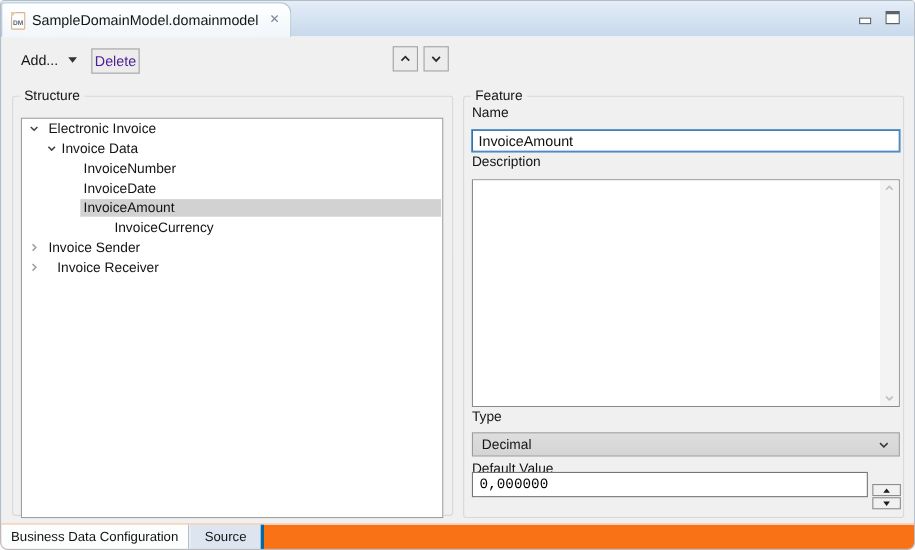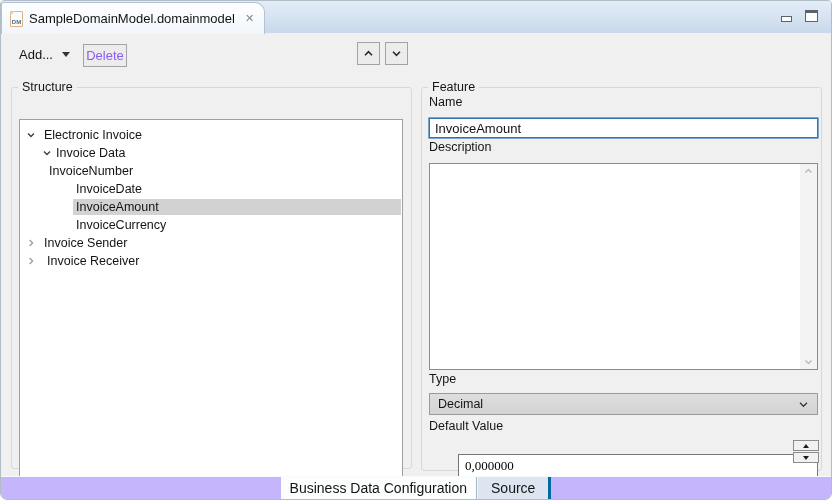--- a/index.html
+++ b/index.html
@@ -39,37 +39,37 @@
   .btn-min { width:11px; height:6px; border:1px solid #5a626b; background:#fdfdfd; margin-top:5px; }
   .btn-max { width:13px; height:12px; border:1px solid #5a626b; border-top-width:3px; background:#fdfdfd; }
   
   .add-btn {
     position:absolute; left:14px; top:42px; height:23px;
     display:flex; align-items:center; gap:9px; font-size:13px; padding:0 4px;text-align:center;
   }
   .caret-down { width:0; height:0; border-left:4px solid transparent; border-right:4px solid transparent; border-top:5px solid #333; }
   .push-btn {
     position:absolute; display:flex; align-items:center; justify-content:center;
-    background:#ececec; border:1px solid #a3a3a3; font-size:13px; color:#8b5cf6;
+    background:#ececec; border:1px solid #a3a3a3; font-size:13px; color:#4c1d95;
   }
   .delete-btn { left:82px; top:43px; width:44px; height:23px; }
   .up-btn   { left:356px; top:41px; width:23px; height:23px; }
   .down-btn { left:384px; top:41px; width:23px; height:23px; }
   
   .groupbox { position:absolute; border:1px solid #d8d8d8; border-radius:3px; }
   .groupbox-label {
     position:absolute; top:-8px; left:6px; background:#f0f0f0;
     padding:0 4px; font-size:12.5px; line-height:15px; color:#141414;
   }
   .structure-group { left:10px; top:86px; width:401px; height:382px;text-decoration:underline; }
   .feature-group   { left:420px; top:86px; width:401px; height:384px; }
   
   .tree {
-    position:absolute; left:7px; top:31px; width:384px; height:364px;
-    background:#ffffff; border:1px solid #9f9f9f; padding-top:6px; overflow:hidden;
+    position:absolute; left:7px; top:19px; width:384px; height:364px;
+    background:#ffffff; border:1px solid #9f9f9f; padding-top:0; overflow:hidden;
   }
   .tree-row { display:flex; align-items:center; height:18px; font-size:12.5px; }
   .tree-chevron { width:13px; height:13px; display:flex; align-items:center; justify-content:center; flex:none; }
   .tree-label { flex:1; line-height:16px; padding:0 3px; white-space:nowrap; margin-right:1px; }
   .tree-label.selected { background:#d2d2d2; }
   
   .flabel { position:absolute; left:7px; font-size:12.5px; line-height:15px; }
   .name-input {
     position:absolute; left:7px; top:30px; width:389px; height:20px;
     border:1px solid #2e74b5; box-shadow:0 0 0 0.6px #2e74b5;
@@ -88,38 +88,38 @@
     position:absolute; right:0; top:0; bottom:0; width:17px; background:#f3f3f3;
     display:flex; flex-direction:column; justify-content:space-between; align-items:center;
     padding:3px 0;
   }
   .combo {
     position:absolute; left:7px; top:305px; width:389px; height:22px;
     background:linear-gradient(#dedede, #d4d4d4); border:1px solid #9b9b9b;
     display:flex; align-items:center; font-size:12.5px; padding:0 8px; justify-content:space-between;
   }
   .dv-input {
-    position:absolute; left:7px; top:366px; width:360px; height:23px;
-    border:1px solid #767676; font-family:Liberation Serif, serif; font-size:13px;
-    padding:0 6px; outline:none; background:#fff;margin-left:29px;
+    position:absolute; left:7px; top:341px; width:360px; height:23px;
+    border:1px solid #767676; font-family:Liberation Mono, monospace; font-size:13px;
+    padding:0 6px; outline:none; background:#fff;
   }
   .spinner {
     position:absolute; left:371px; top:352px; width:26px; height:23px;
     display:flex; flex-direction:column; gap:1px;
   }
   .spin-btn {
     flex:1; background:#f1f1f1; border:1px solid #8c8c8c;
     display:flex; align-items:center; justify-content:center;
   }
   .tri-up   { width:0; height:0; border-left:3px solid transparent; border-right:3px solid transparent; border-bottom:4px solid #1c1c1c; }
   .tri-down { width:0; height:0; border-left:3px solid transparent; border-right:3px solid transparent; border-top:4px solid #1c1c1c; }
   
   .bottom-tabs {
     position:absolute; left:0; right:0; bottom:0; height:23px;
-    background:#c4b5fd; border-top:1px solid #f7fafc; display:flex; font-size:14px;justify-content:center;
+    background:#f97316; border-top:1px solid #f7fafc; display:flex; font-size:12px;
   }
   .page-tab { display:flex; align-items:center; padding:0 9px; border-right:1px solid #a9b8c8; }
   .page-tab.active { background:#fcfdfd; }
   .page-tab.inactive { background:#dde6f0; border-left:1px solid #f0f4f9; border-right:3px solid #0369a1; padding:0 13px; }
 </style>
 </head>
 <body>
 
 <div class="window">
 
@@ -169,46 +169,46 @@
         </div>
         <div class="tree-row">
           <span class="tree-chevron" style="margin-left:20px">
             <svg width="10" height="10" viewBox="0 0 10 10">
               <polyline points="2,3.4 5,6.4 8,3.4" fill="none" stroke="#404040" stroke-width="1.4"></polyline>
             </svg>
           </span>
           <span class="tree-label" style="margin-left:0">Invoice Data</span>
         </div>
         <div class="tree-row">
-          <span class="tree-label" style="margin-left:26px">InvoiceNumber</span>
+          <span class="tree-label" style="margin-left:53px">InvoiceNumber</span>
         </div>
         <div class="tree-row">
           <span class="tree-label" style="margin-left:53px">InvoiceDate</span>
         </div>
         <div class="tree-row">
           <span class="tree-label selected" style="margin-left:53px">InvoiceAmount</span>
         </div>
         <div class="tree-row">
-          <span class="tree-label" style="margin-left:53px">InvoiceCurrency</span>
+          <span class="tree-label" style="margin-left:81px">InvoiceCurrency</span>
         </div>
         <div class="tree-row">
           <span class="tree-chevron" style="margin-left:4px">
             <svg width="10" height="10" viewBox="0 0 10 10">
               <polyline points="3.6,2 6.6,5 3.6,8" fill="none" stroke="#9e9e9e" stroke-width="1.4"></polyline>
             </svg>
           </span>
           <span class="tree-label" style="margin-left:4px">Invoice Sender</span>
         </div>
         <div class="tree-row">
           <span class="tree-chevron" style="margin-left:4px">
             <svg width="10" height="10" viewBox="0 0 10 10">
               <polyline points="3.6,2 6.6,5 3.6,8" fill="none" stroke="#9e9e9e" stroke-width="1.4"></polyline>
             </svg>
           </span>
-          <span class="tree-label" style="margin-left:7px">Invoice Receiver</span>
+          <span class="tree-label" style="margin-left:12px">Invoice Receiver</span>
         </div>
       </div>
   </div>
 
   <div class="groupbox feature-group">
     <span class="groupbox-label">Feature</span>
 
     <span class="flabel" style="top:7px;">Name</span>
     <input class="name-input" type="text" value="InvoiceAmount" style="">
 

